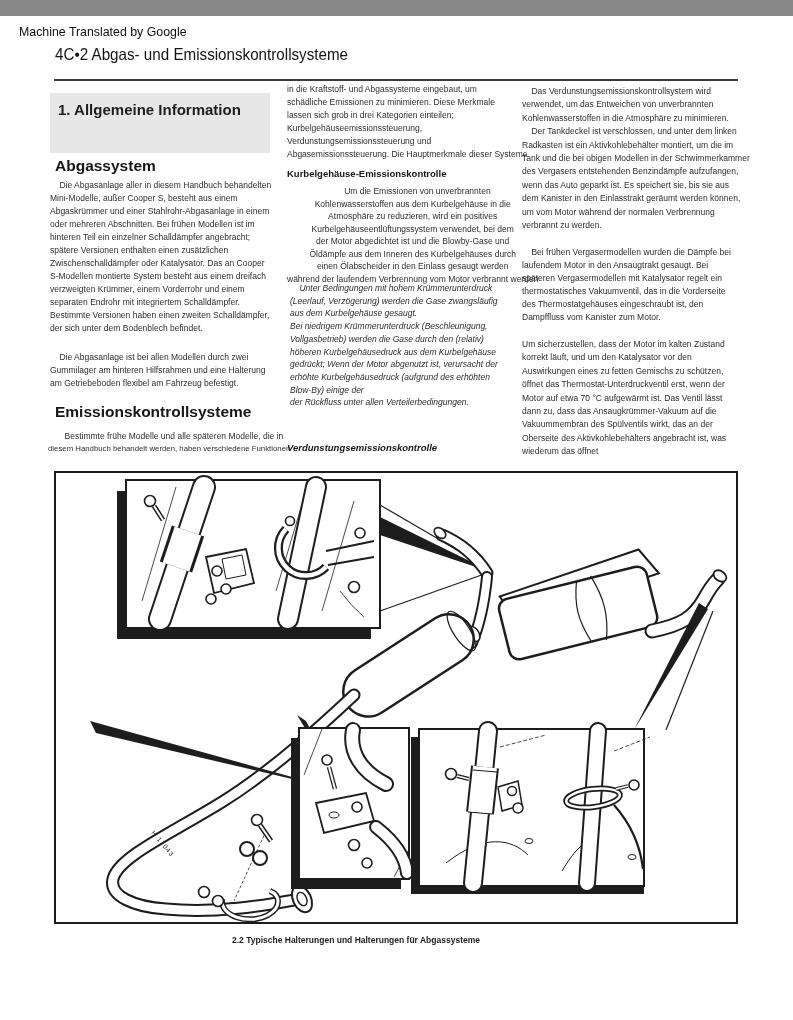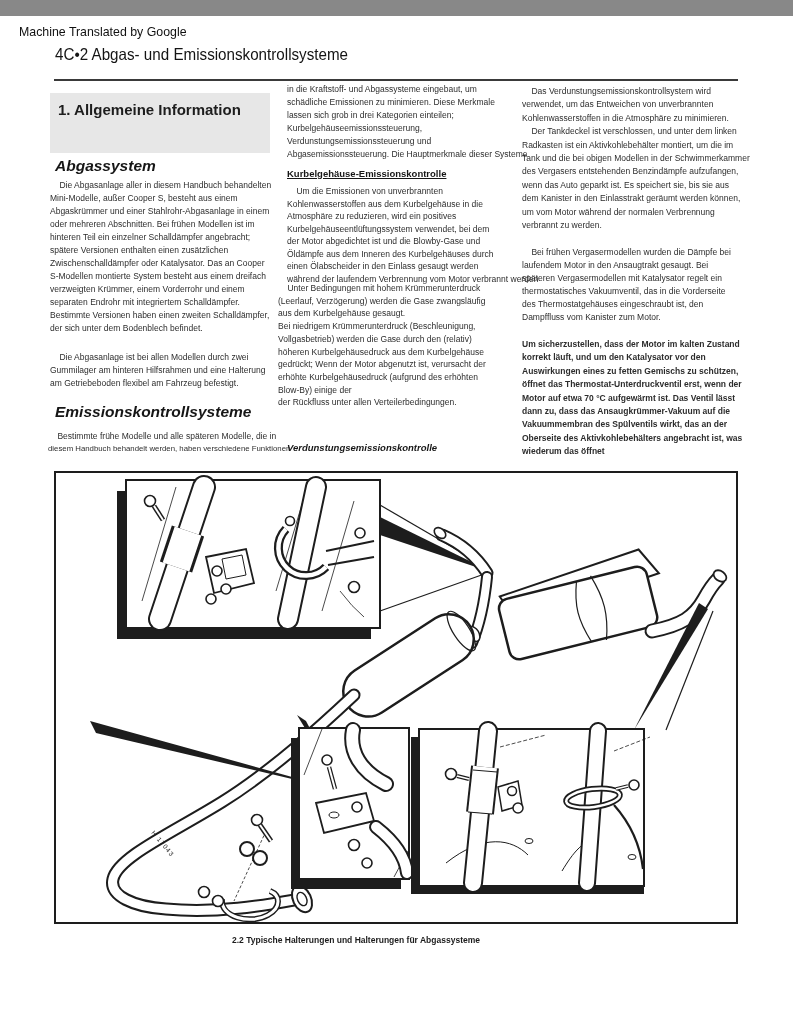--- a/index.html
+++ b/index.html
@@ -7,25 +7,25 @@
     position:relative;width:793px;height:1020px;background:#ffffff;
     font-family:"Liberation Sans",sans-serif;color:#2d2d2d;overflow:hidden;
     margin:16px auto;
   }
   .abs{position:absolute;}
   .watermark{left:19px;top:8px;font-size:13px;color:#111;transform:scaleX(.95);transform-origin:left top;white-space:nowrap;}
   .doc-title{left:55px;top:29px;font-size:16.5px;color:#141414;transform:scaleX(.92);transform-origin:left top;white-space:nowrap;}
   .rule{left:54px;top:63px;width:684px;height:2px;background:#3a3a3a;}
   .graybox{left:50px;top:77px;width:220px;height:60px;background:#e7e7e7;}
   .graybox-label{left:58px;top:85px;font-size:15px;font-weight:bold;color:#1d1d1d;white-space:nowrap;}
-  .h-italic{font-style:italic;font-weight:bold;font-size:15.5px;color:#161616;white-space:nowrap;text-align:center;}
+  .h-italic{font-weight:bold;font-size:15.5px;color:#161616;white-space:nowrap;text-align:center;}
   .h-bold{font-weight:bold;font-size:9.5px;color:#161616;white-space:nowrap;}
   .tline{font-size:8.5px;color:#2d2d2d;white-space:pre;}
   .lh13 .tline{line-height:13px;}
-  .lh125 .tline{line-height:12.5px;}
+  .lh125 .tline{line-height:12.5px;text-align:center;}
   .lh127 .tline{line-height:12.7px;}
   .lh134 .tline{line-height:13.4px;}
   .small2 .tline:nth-child(2){font-size:7.8px;}
   .figure-wrap{left:54px;top:455px;width:684px;height:453px;}
   .caption{left:232px;top:919px;font-size:8.5px;font-weight:bold;color:#1c1c1c;white-space:nowrap;text-align:right;}
 </style>
 </head>
 <body>
 
 <div class="page">
@@ -64,32 +64,32 @@
       <div class="tline">lassen sich grob in drei Kategorien einteilen;</div>
       <div class="tline">Kurbelgehäuseemissionssteuerung,</div>
       <div class="tline">Verdunstungsemissionssteuerung und</div>
       <div class="tline">Abgasemissionssteuerung. Die Hauptmerkmale dieser Systeme</div>
     </div>
 
   <div class="abs lh125 small2" style="left:48px;top:414px;">
       <div class="tline">    Bestimmte frühe Modelle und alle späteren Modelle, die in</div>
       <div class="tline">diesem Handbuch behandelt werden, haben verschiedene Funktionen</div>
     </div>
-  <div class="abs h-bold" style="left:287px;top:152px;text-decoration:underline;">Kurbelgehäuse-Emissionskontrolle</div>
+  <div class="abs h-bold" style="left:287px;top:152px;">Kurbelgehäuse-Emissionskontrolle</div>
   <div class="abs lh125" style="left:287px;top:169px;">
       <div class="tline">    Um die Emissionen von unverbrannten</div>
       <div class="tline">Kohlenwasserstoffen aus dem Kurbelgehäuse in die</div>
       <div class="tline">Atmosphäre zu reduzieren, wird ein positives</div>
       <div class="tline">Kurbelgehäuseentlüftungssystem verwendet, bei dem</div>
       <div class="tline">der Motor abgedichtet ist und die Blowby-Gase und</div>
       <div class="tline">Öldämpfe aus dem Inneren des Kurbelgehäuses durch</div>
       <div class="tline">einen Ölabscheider in den Einlass gesaugt werden</div>
       <div class="tline">während der laufendem Verbrennung vom Motor verbrannt werden</div>
     </div>
-  <div class="abs lh127" style="left:278px;top:266px;">
+  <div class="abs lh127" style="left:290px;top:266px;font-style:italic;">
       <div class="tline">    Unter Bedingungen mit hohem Krümmerunterdruck</div>
       <div class="tline">(Leerlauf, Verzögerung) werden die Gase zwangsläufig</div>
       <div class="tline">aus dem Kurbelgehäuse gesaugt.</div>
       <div class="tline">Bei niedrigem Krümmerunterdruck (Beschleunigung,</div>
       <div class="tline">Vollgasbetrieb) werden die Gase durch den (relativ)</div>
       <div class="tline">höheren Kurbelgehäusedruck aus dem Kurbelgehäuse</div>
       <div class="tline">gedrückt; Wenn der Motor abgenutzt ist, verursacht der</div>
       <div class="tline">erhöhte Kurbelgehäusedruck (aufgrund des erhöhten</div>
       <div class="tline">Blow-By) einige der</div>
       <div class="tline">der Rückfluss unter allen Verteilerbedingungen.</div>
@@ -110,21 +110,21 @@
       <div class="tline">Kohlenwasserstoffen in die Atmosphäre zu minimieren.</div>
       <div class="tline">    Der Tankdeckel ist verschlossen, und unter dem linken</div>
       <div class="tline">Radkasten ist ein Aktivkohlebehälter montiert, um die im</div>
       <div class="tline">Tank und die bei obigen Modellen in der Schwimmerkammer</div>
       <div class="tline">des Vergasers entstehenden Benzindämpfe aufzufangen,</div>
       <div class="tline">wenn das Auto geparkt ist. Es speichert sie, bis sie aus</div>
       <div class="tline">dem Kanister in den Einlasstrakt geräumt werden können,</div>
       <div class="tline">um vom Motor während der normalen Verbrennung</div>
       <div class="tline">verbrannt zu werden.</div>
     </div>
-  <div class="abs lh134" style="left:522px;top:322px;font-weight:bold;">
+  <div class="abs lh134" style="left:522px;top:322px;">
       <div class="tline">Um sicherzustellen, dass der Motor im kalten Zustand</div>
       <div class="tline">korrekt läuft, und um den Katalysator vor den</div>
       <div class="tline">Auswirkungen eines zu fetten Gemischs zu schützen,</div>
       <div class="tline">öffnet das Thermostat-Unterdruckventil erst, wenn der</div>
       <div class="tline">Motor auf etwa 70 °C aufgewärmt ist. Das Ventil lässt</div>
       <div class="tline">dann zu, dass das Ansaugkrümmer-Vakuum auf die</div>
       <div class="tline">Vakuummembran des Spülventils wirkt, das an der</div>
       <div class="tline">Oberseite des Aktivkohlebehälters angebracht ist, was</div>
       <div class="tline">wiederum das öffnet</div>
     </div>

